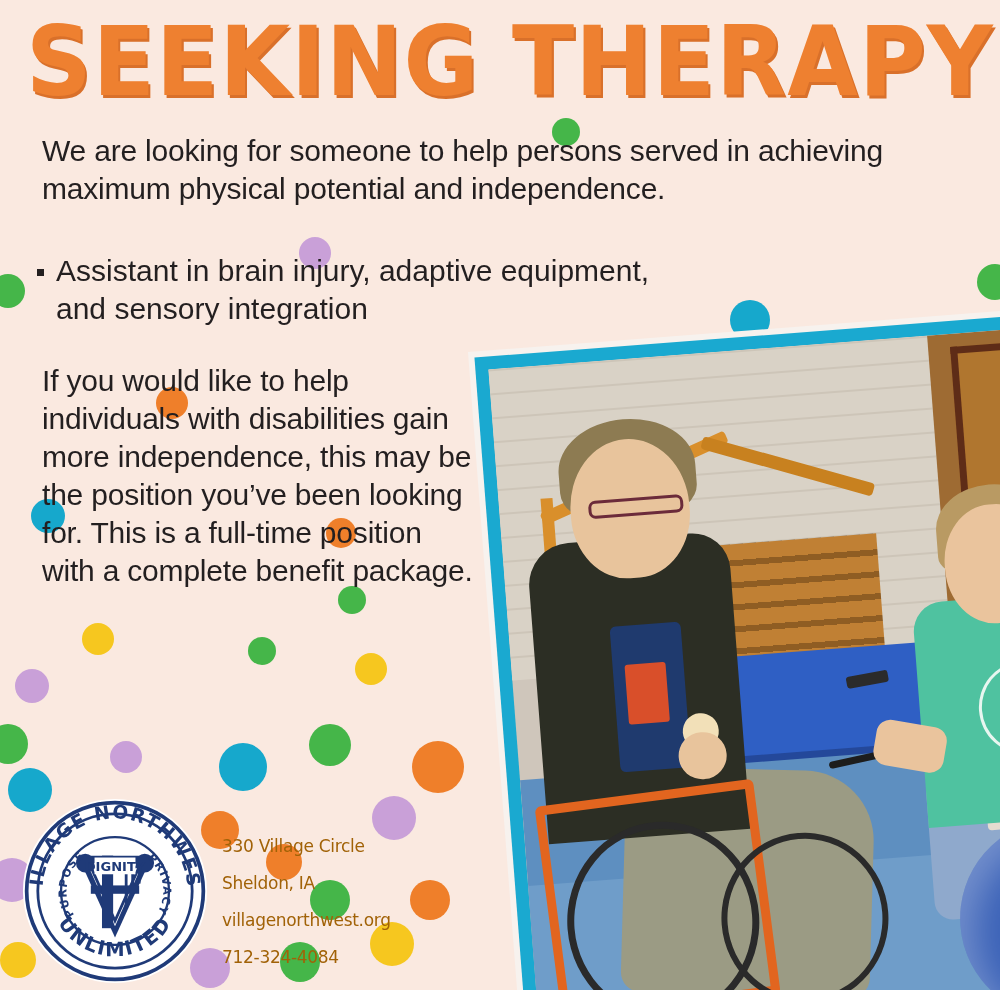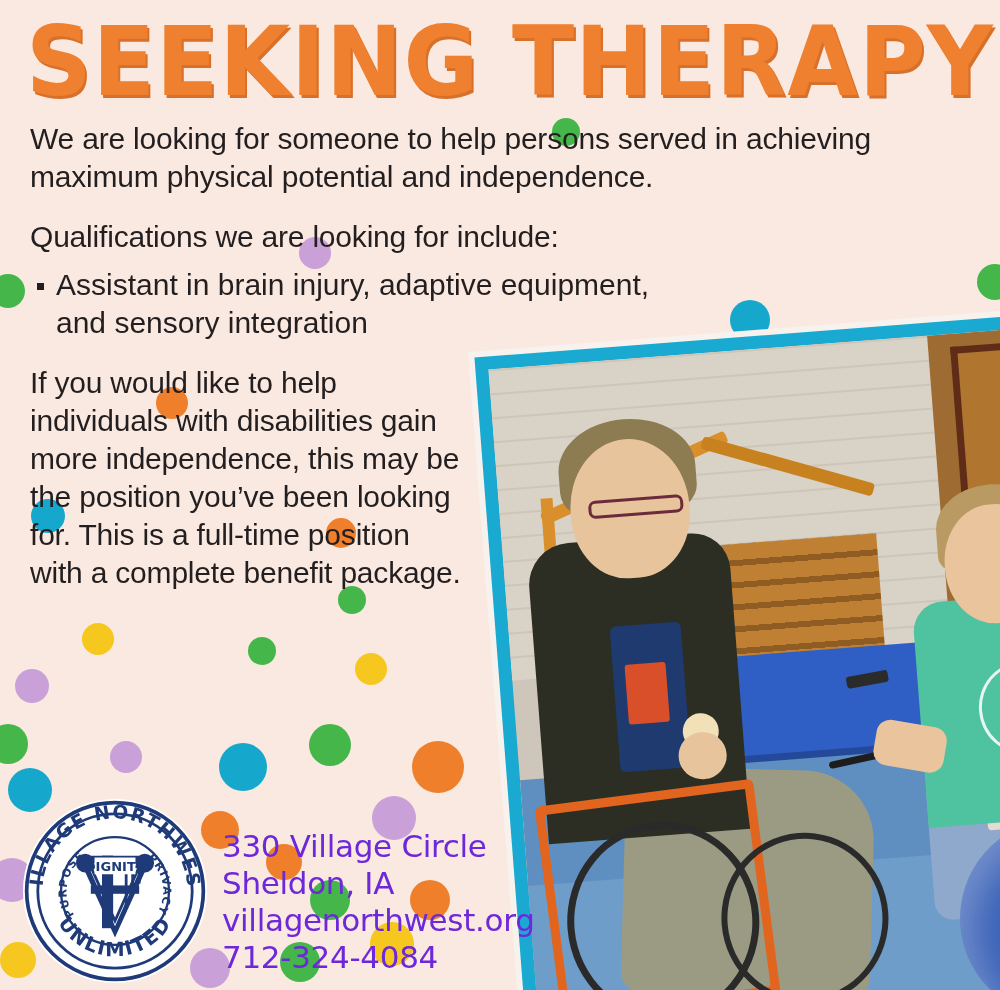--- a/index.html
+++ b/index.html
@@ -25,21 +25,21 @@
     color:#ee8030;
     text-shadow:2px 3px 0 #d9702a;
     transform:scaleX(1.06) scaleY(1.12);
     transform-origin:left top;
     white-space:nowrap;
   }
 
   
   .copy{position:absolute;left:30px;top:120px;width:600px;z-index:5;}
   .copy p{
-    margin:0;
+    margin:12px;
     color:#231f20;
     font-family:"Liberation Sans", sans-serif;
     font-size:30px;
     line-height:38px;
     letter-spacing:-0.2px;
   }
   .para-intro{width:930px;}
   .gap{height:22px;}
   .gap-sm{height:10px;}
 
@@ -129,21 +129,21 @@
   .ph-p2-arm{position:absolute;right:28%;top:58%;width:12%;height:7%;background:#eac49d;border-radius:14px;transform:rotate(14deg);}
   .ph-bar{position:absolute;right:34%;top:62%;width:14%;height:7px;background:#1d1d1d;border-radius:4px;transform:rotate(-8deg);}
 
   
   .seal{position:absolute;left:22px;top:798px;width:186px;height:186px;z-index:6;}
 
   
   .contact{position:absolute;left:222px;top:828px;width:270px;z-index:6;}
   .contact div{
     font-family:"DejaVu Sans", sans-serif;
-    font-size:31px;line-height:37px;color:#6d28d9;letter-spacing:-0.3px;
+    font-size:17px;line-height:37px;color:#a16207;letter-spacing:-0.3px;
   }
 </style>
 </head>
 <body style="background: rgb(250, 233, 224);">
 
 <div id="poster">
 
   <div class="confetti-layer" id="confetti">
       <div class="dot" style="left: 552px; top: 118px; width: 28px; height: 28px; background: rgb(69, 182, 73);"></div>
       <div class="dot" style="left: 977px; top: 264px; width: 36px; height: 36px; background: rgb(69, 182, 73);"></div>
@@ -220,21 +220,20 @@
         <div class="ph-bar"></div>
         <div class="ph-p2-arm"></div>
         <div class="ph-bigball"></div>
       </div>
     </div>
   </div>
 
   <div class="copy">
     <p class="para-intro">We are looking for someone to help persons served in achieving maximum physical potential and independence.</p>
     <div class="gap"></div>
-    <p>Qualifications we are looking for include:</p>
     <div class="gap-sm"></div>
     <ul class="quals">
       <li>Assistant in brain injury, adaptive equipment, and sensory integration</li>
     </ul>
     <div class="gap"></div>
     <p class="para-close">If you would like to help individuals with disabilities gain more independence, this may be the position you’ve been looking for. This is a full-time position with a complete benefit package.</p>
   </div>
 
   <div class="seal">
     <svg viewBox="0 0 200 200" width="186" height="186" aria-hidden="true">

